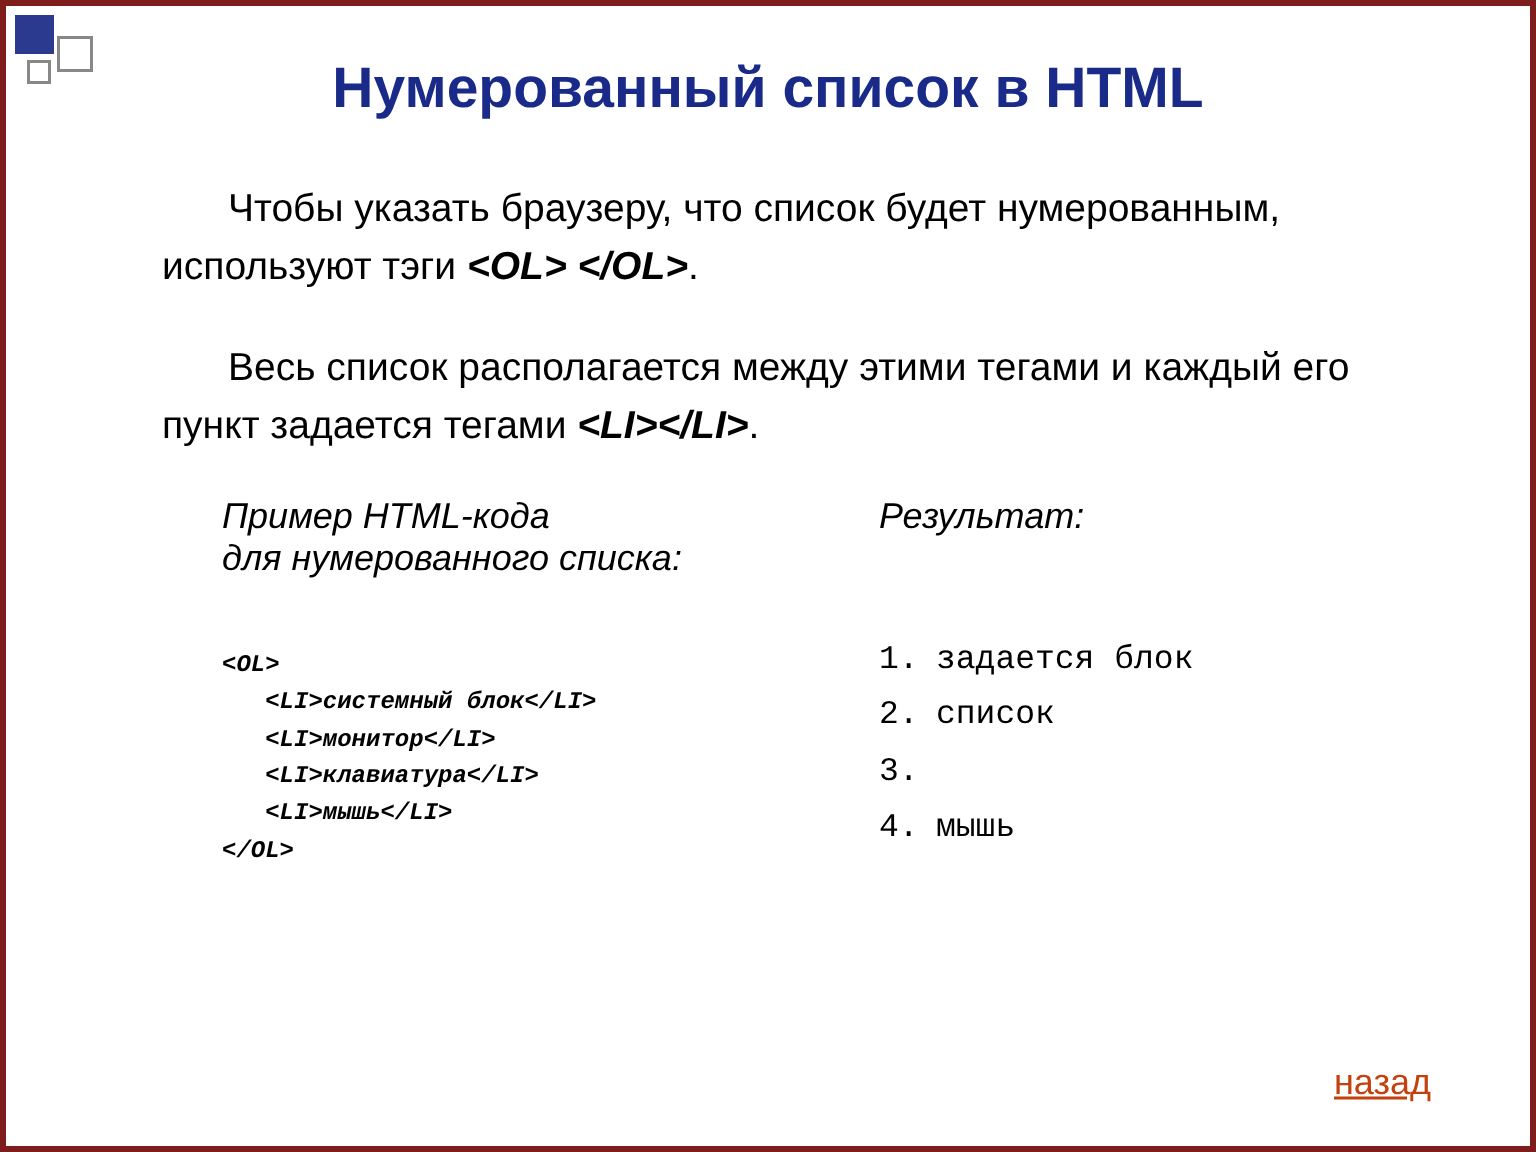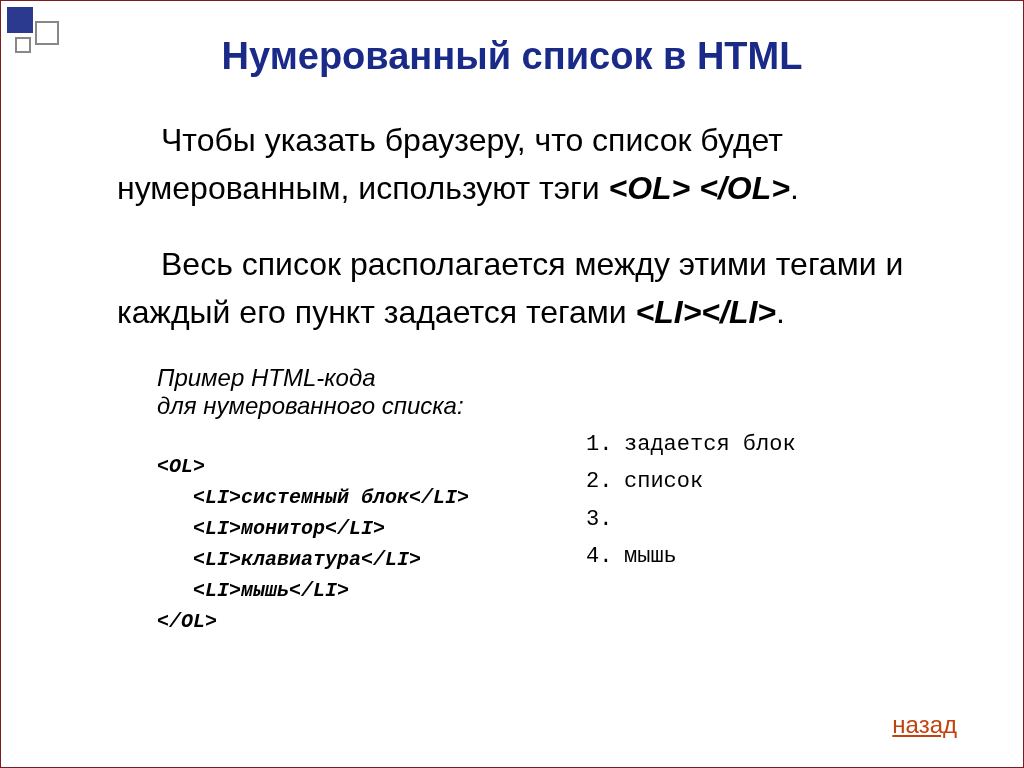--- a/index.html
+++ b/index.html
@@ -11,23 +11,23 @@
       width: 1024px;
       height: 768px;
       background: #ffffff;
       font-family: Arial, sans-serif;
       position: relative;
       overflow: hidden;
     }
     .slide {
       width: 100%;
       height: 100%;
-      padding: 28px 48px;
+      padding: 28px 36px;
       position: relative;
-      border: 1px solid #7f1d1d;
+      border: 4px solid #7f1d1d;
     }
     .corner-deco {
       position: absolute;
       top: 6px;
       left: 6px;
       width: 60px;
       height: 60px;
     }
     .sq-big {
       position: absolute;
@@ -57,21 +57,21 @@
     }
     h1.title {
       text-align: center;
       color: #1a2a88;
       font-size: 38px;
       font-weight: bold;
       margin-top: 6px;
       margin-bottom: 38px;
     }
     .para {
-      font-size: 32px;
+      font-size: 26px;
       color: #000;
       margin: 0 40px 28px 68px;
       line-height: 1.5;
       text-indent: 44px;
     }
     .italic-lbl {
       font-size: 24px;
       font-style: italic;
       color: #000;
     }
@@ -81,23 +81,23 @@
       gap: 50px;
     }
     .col-left {
       flex: 1;
     }
     .col-right {
       flex: 1;
       padding-left: 30px;
     }
     .code-block {
-      margin-top: 31px;
+      margin-top: 44px;
       font-family: "Courier New", monospace;
-      font-size: 20px;
+      font-size: 16px;
       font-style: italic;
       font-weight: bold;
       line-height: 1.55;
       color: #000;
     }
     .code-line {
       white-space: pre;
     }
     .result-list {
       margin-top: 62px;
@@ -154,20 +154,21 @@
         <div class="code-line">&lt;OL&gt;</div>
         <div class="code-line">   &lt;LI&gt;системный блок&lt;/LI&gt;</div>
         <div class="code-line">   &lt;LI&gt;монитор&lt;/LI&gt;</div>
         <div class="code-line">   &lt;LI&gt;клавиатура&lt;/LI&gt;</div>
         <div class="code-line">   &lt;LI&gt;мышь&lt;/LI&gt;</div>
         <div class="code-line">&lt;/OL&gt;</div>
       </div>
     </div>
 
     <div class="col-right">
+      <div class="italic-lbl">Результат:</div>
 
       <div class="result-list">
         <div class="row">
           <span class="num">1.</span>
           <span>задается блок</span>
         </div>
         <div class="row">
           <span class="num">2.</span>
           <span>список</span>
         </div>

